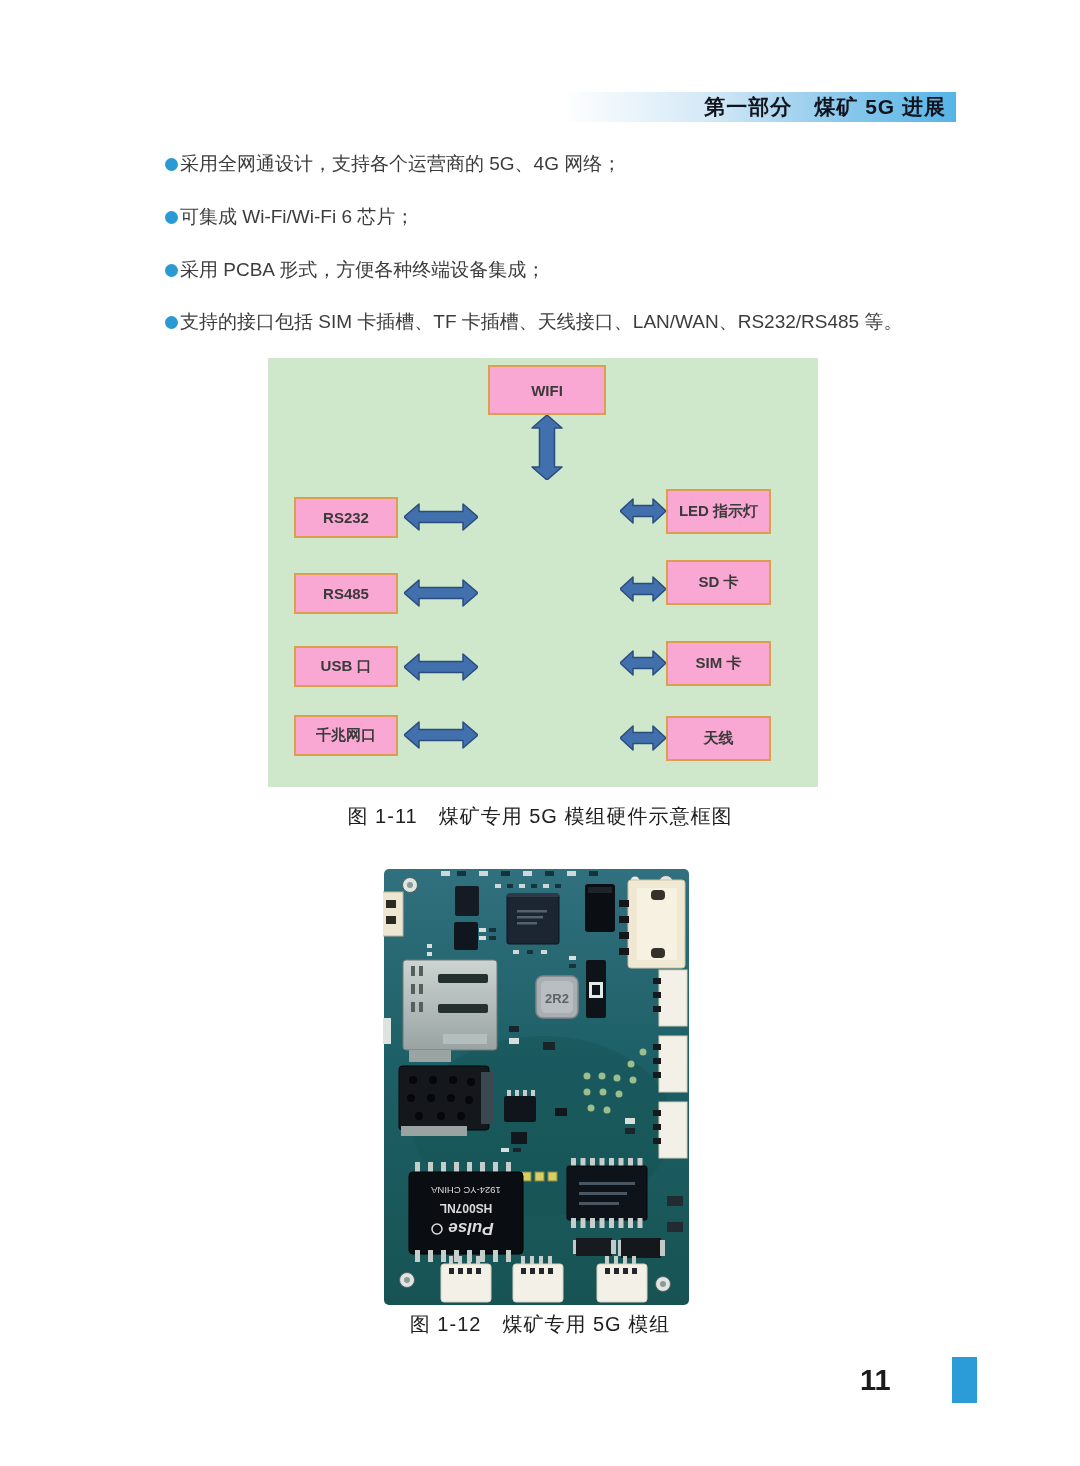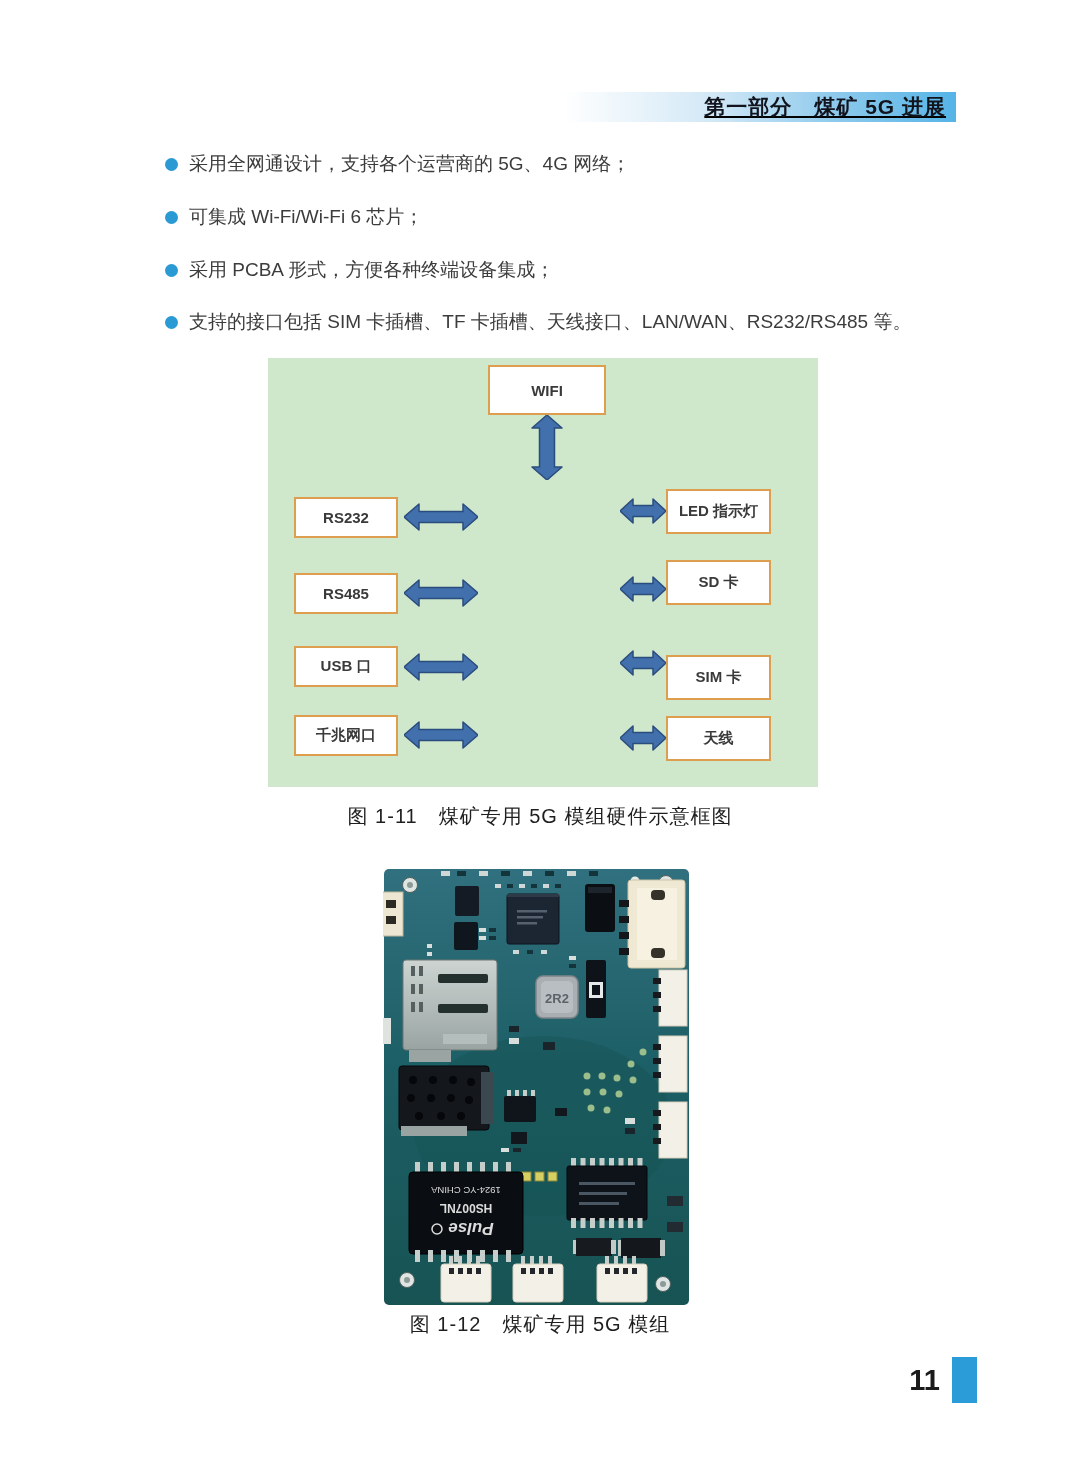--- a/index.html
+++ b/index.html
@@ -5,66 +5,66 @@
   html,body{margin:0;padding:0;}
   body{
     width:1080px;height:1466px;position:relative;background:#ffffff;
     font-family:"Liberation Sans", sans-serif;overflow:hidden;
   }
   
   .header-bar{
     position:absolute;left:563px;top:92px;width:393px;height:30px;
     background:linear-gradient(90deg, rgba(205,230,245,0) 0%, #d2e8f6 38%, #8cc9ec 70%, #55b4e7 100%);
     display:flex;align-items:center;justify-content:flex-end;
-    padding-right:10px;box-sizing:border-box;text-decoration:underline;
+    padding-right:10px;box-sizing:border-box;
   }
   .header-bar span{
     font-size:21px;font-weight:bold;color:#12141d;letter-spacing:1px;white-space:nowrap;
   }
   
   .bullet-item{
-    position:absolute;left:165px;display:flex;align-items:center;gap:11px;
+    position:absolute;left:165px;display:flex;align-items:center;gap:2px;
     font-size:19px;color:#3c3c3c;white-space:nowrap;
   }
   .bullet-dot{width:13px;height:13px;border-radius:50%;background:#2a9ad4;flex:0 0 13px;}
   .b1{top:151px}.b2{top:204px}.b3{top:257px}.b4{top:309px}
   
   .diagram{
     position:absolute;left:268px;top:358px;width:550px;height:429px;
     background:#cfe7cb;
   }
   .dbox{
-    position:absolute;background:#ffffff;border:2px solid #dd9e50;
+    position:absolute;background:#f9a8d4;border:2px solid #dd9e50;
     display:flex;align-items:center;justify-content:center;box-sizing:border-box;
     font-size:15px;font-weight:bold;color:#3a3a3a;white-space:nowrap;
   }
   .dbox.wifi{left:220px;top:7px;width:118px;height:50px;}
   .dbox.center{left:210px;top:122px;width:140px;height:298px;font-size:16px;}
   .dbox.l{left:26px;width:104px;height:41px;}
   .dbox.l0{top:139px}.dbox.l1{top:215px}.dbox.l2{top:288px}.dbox.l3{top:357px}
   .dbox.r{left:398px;width:105px;height:45px;}
-  .dbox.r0{top:131px}.dbox.r1{top:202px}.dbox.r2{top:297px}.dbox.r3{top:358px}
+  .dbox.r0{top:131px}.dbox.r1{top:202px}.dbox.r2{top:283px}.dbox.r3{top:358px}
   .arrow{position:absolute;}
   .ar-v{left:262px;top:57px;}
   .ar-l{left:136px;}
   .ar-l0{top:144px}.ar-l1{top:220px}.ar-l2{top:294px}.ar-l3{top:362px}
   .ar-r{left:352px;}
   .ar-r0{top:138px}.ar-r1{top:216px}.ar-r2{top:290px}.ar-r3{top:365px}
   
   .caption{
     position:absolute;left:0;width:1080px;text-align:center;
     font-size:20px;font-weight:normal;color:#1f1f1f;letter-spacing:1px;
   }
   .cap1{top:803px}.cap2{top:1311px}
   
   .photo{position:absolute;left:383px;top:866px;width:307px;height:442px;}
   .photo svg{display:block;}
   
   .pagenum{
-    position:absolute;left:860px;top:1364px;width:80px;text-align:right;
+    position:absolute;left:860px;top:1364px;width:80px;
     font-size:29px;font-weight:bold;color:#1b1b1b;
   }
   .pagetab{position:absolute;left:952px;top:1357px;width:25px;height:46px;background:#2b9cd8;}
 </style>
 </head>
 <body>
 
 <div class="header-bar">
   <span>第一部分　煤矿 5G 进展</span>
 </div>

